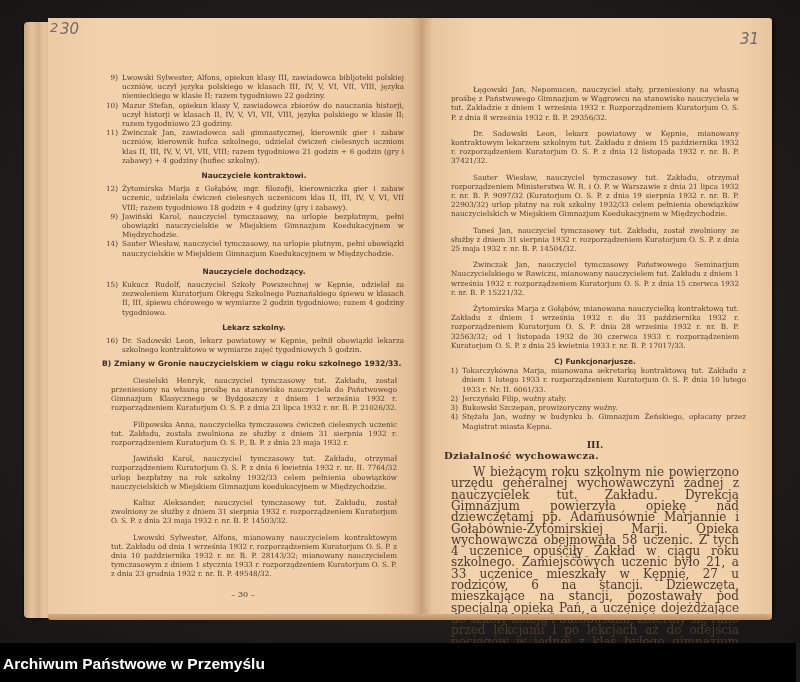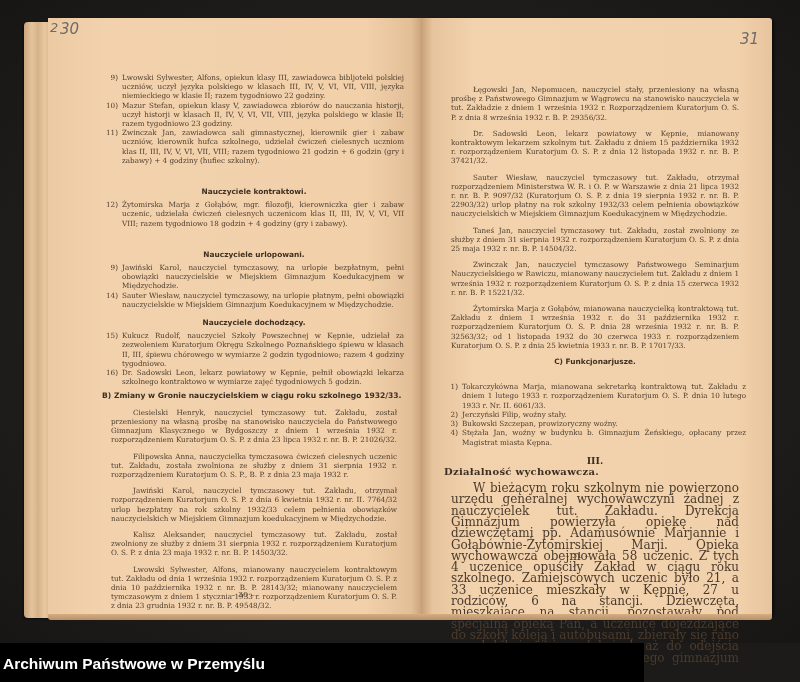--- a/index.html
+++ b/index.html
@@ -50,39 +50,39 @@
     position: absolute; font-size: 7.2px; line-height: 9.2px;
     text-align: justify; color: #4b3b2c;
   }
   .left .content { left: 56px; top: 55px; width: 300px; }
   .right .content { left: 22px; top: 60px; width: 302px; }
   .item { display: flex; }
   .item .num { width: 14px; flex: none; text-align: right; padding-right: 4px; }
   .item .txt { flex: 1; text-align: justify; }
   .section-heading {
     text-align: center; font-family: "DejaVu Sans", sans-serif;
-    font-weight: bold; font-size: 7.4px; margin: 22px 0 4px; color: #3d2f22;
+    font-weight: bold; font-size: 7.4px; margin: 6px 0 4px; color: #3d2f22;
   }
   .section-b-heading {
     font-family: "DejaVu Sans", sans-serif; font-weight: bold;
     font-size: 7.6px; margin: 5px 0 4px -2px; color: #3d2f22; white-space: nowrap;
   }
   .para { text-indent: 22px; margin: 7px; }
   .page-num {
     position: absolute; font-size: 8px; color: #4b3b2c; text-align: center; width: 100%;
   }
   .roman { text-align: center; font-weight: bold; font-size: 9.5px; margin-top: 9px; color: #3d2f22; }
   .chapter-title {
     text-align: left; font-weight: bold; font-size: 10px; letter-spacing: .3px;
     margin: 2px 0 3px; color: #3d2f22;
   }
   .big-text { font-size: 12px; line-height: 11.3px; }
   .subsection-a { font-size: 8.6px; line-height: 11px; }
   .footer-bar {
-    position: absolute; left: 0; top: 643px; width: 644px; height: 39px;
+    position: absolute; left: 0; top: 643px; width: 796px; height: 39px;
     background: #000;
   }
   .footer-label {
     position: absolute; left: 3px; top: 12px;
     font-family: "Liberation Sans", sans-serif; font-weight: bold;
     font-size: 15.5px; color: #ffffff;
   }
 </style>
 </head>
 <body>
@@ -110,36 +110,36 @@
               <span class="txt">Zwinczak Jan, zawiadowca sali gimnastycznej, kierownik gier i zabaw uczniów, kierownik hufca szkolnego, udzielał ćwiczeń cielesnych uczniom klas II, III, IV, V, VI, VII, VIII; razem tygodniowo 21 godzin + 6 godzin (gry i zabawy) + 4 godziny (hufiec szkolny).</span>
             </div>
         </div>
 
         <div class="section-heading">Nauczyciele kontraktowi.</div>
         <div class="item">
             <span class="num">12)</span>
             <span class="txt">Żytomirska Marja z Gołąbów, mgr. filozofji, kierowniczka gier i zabaw uczenic, udzielała ćwiczeń cielesnych uczenicom klas II, III, IV, V, VI, VII VIII; razem tygodniowo 18 godzin + 4 godziny (gry i zabawy).</span>
           </div>
 
-        <div class="section-heading">Nauczyciele urlopowani.</div>
         <div class="item">
             <span class="num">9)</span>
             <span class="txt">Jawiński Karol, nauczyciel tymczasowy, na urlopie bezpłatnym, pełni obowiązki nauczycielskie w Miejskiem Gimnazjum Koedukacyjnem w Międzychodzie.</span>
           </div>
         <div class="item">
             <span class="num">14)</span>
             <span class="txt">Sauter Wiesław, nauczyciel tymczasowy, na urlopie płatnym, pełni obowiązki nauczycielskie w Miejskiem Gimnazjum Koedukacyjnem w Międzychodzie.</span>
           </div>
 
         <div class="section-heading" style="margin-top:9px">Nauczyciele dochodzący.</div>
         <div class="item">
             <span class="num">15)</span>
             <span class="txt">Kukucz Rudolf, nauczyciel Szkoły Powszechnej w Kępnie, udzielał za zezwoleniem Kuratorjum Okręgu Szkolnego Poznańskiego śpiewu w klasach II, III, śpiewu chórowego w wymiarze 2 godzin tygodniowo; razem 4 godziny tygodniowo.</span>
           </div>
 
+        <div class="section-heading">Lekarz szkolny.</div>
         <div class="item">
             <span class="num">16)</span>
             <span class="txt">Dr. Sadowski Leon, lekarz powiatowy w Kępnie, pełnił obowiązki lekarza szkolnego kontraktowo w wymiarze zajęć tygodniowych 5 godzin.</span>
           </div>
 
         <div class="section-b-heading">B) Zmiany w Gronie nauczycielskiem w ciągu roku szkolnego 1932/33.</div>
         <p class="para">Ciesielski Henryk, nauczyciel tymczasowy tut. Zakładu, został przeniesiony na własną prośbę na stanowisko nauczyciela do Państwowego Gimnazjum Klasycznego w Bydgoszczy z dniem 1 września 1932 r. rozporządzeniem Kuratorjum O. S. P. z dnia 23 lipca 1932 r. nr. B. P. 21026/32.</p>
         <p class="para">Filipowska Anna, nauczycielka tymczasowa ćwiczeń cielesnych uczenic tut. Zakładu, została zwolniona ze służby z dniem 31 sierpnia 1932 r. rozporządzeniem Kuratorjum O. S. P., B. P. z dnia 23 maja 1932 r.</p>
         <p class="para">Jawiński Karol, nauczyciel tymczasowy tut. Zakładu, otrzymał rozporządzeniem Kuratorjum O. S. P. z dnia 6 kwietnia 1932 r. nr. II. 7764/32 urlop bezpłatny na rok szkolny 1932/33 celem pełnienia obowiązków nauczycielskich w Miejskiem Gimnazjum koedukacyjnem w Międzychodzie.</p>
         <p class="para">Kalisz Aleksander, nauczyciel tymczasowy tut. Zakładu, został zwolniony ze służby z dniem 31 sierpnia 1932 r. rozporządzeniem Kuratorjum O. S. P. z dnia 23 maja 1932 r. nr. B. P. 14503/32.</p>
@@ -153,21 +153,21 @@
       <span class="handwritten" style="left:318px;top:12px;">31</span>
 
       <div class="content">
         <p class="para">Łęgowski Jan, Nepomucen, nauczyciel stały, przeniesiony na własną prośbę z Państwowego Gimnazjum w Wągrowcu na stanowisko nauczyciela w tut. Zakładzie z dniem 1 września 1932 r. Rozporządzeniem Kuratorjum O. S. P. z dnia 8 września 1932 r. B. P. 29356/32.</p>
         <p class="para">Dr. Sadowski Leon, lekarz powiatowy w Kępnie, mianowany kontraktowym lekarzem szkolnym tut. Zakładu z dniem 15 października 1932 r. rozporządzeniem Kuratorjum O. S. P. z dnia 12 listopada 1932 r. nr. B. P. 37421/32.</p>
         <p class="para">Sauter Wiesław, nauczyciel tymczasowy tut. Zakładu, otrzymał rozporządzeniem Ministerstwa W. R. i O. P. w Warszawie z dnia 21 lipca 1932 r. nr. B. P. 9097/32 (Kuratorjum O. S. P. z dnia 19 sierpnia 1932 r. nr. B. P. 22903/32) urlop płatny na rok szkolny 1932/33 celem pełnienia obowiązków nauczycielskich w Miejskiem Gimnazjum Koedukacyjnem w Międzychodzie.</p>
         <p class="para">Taneś Jan, nauczyciel tymczasowy tut. Zakładu, został zwolniony ze służby z dniem 31 sierpnia 1932 r. rozporządzeniem Kuratorjum O. S. P. z dnia 25 maja 1932 r. nr. B. P. 14504/32.</p>
         <p class="para">Zwinczak Jan, nauczyciel tymczasowy Państwowego Seminarjum Nauczycielskiego w Rawiczu, mianowany nauczycielem tut. Zakładu z dniem 1 września 1932 r. rozporządzeniem Kuratorjum O. S. P. z dnia 15 czerwca 1932 r. nr. B. P. 15221/32.</p>
         <p class="para">Żytomirska Marja z Gołąbów, mianowana nauczycielką kontraktową tut. Zakładu z dniem 1 września 1932 r. do 31 października 1932 r. rozporządzeniem Kuratorjum O. S. P. dnia 28 września 1932 r. nr. B. P. 32563/32; od 1 listopada 1932 do 30 czerwca 1933 r. rozporządzeniem Kuratorjum O. S. P. z dnia 25 kwietnia 1933 r. nr. B. P. 17017/33.</p>
 
-        <div class="section-heading" style="margin:3px 0 16px">C) Funkcjonarjusze.</div>
+        <div class="section-heading" style="margin:3px 0 0">C) Funkcjonarjusze.</div>
         <div class="item">
             <span class="num">1)</span>
             <span class="txt">Tokarczykówna Marja, mianowana sekretarką kontraktową tut. Zakładu z dniem 1 lutego 1933 r. rozporządzeniem Kuratorjum O. S. P. dnia 10 lutego 1933 r. Nr. II. 6061/33.</span>
           </div>
         <div class="item">
             <span class="num">2)</span>
             <span class="txt">Jerczyński Filip, woźny stały.</span>
           </div>
         <div class="item">
             <span class="num">3)</span>

